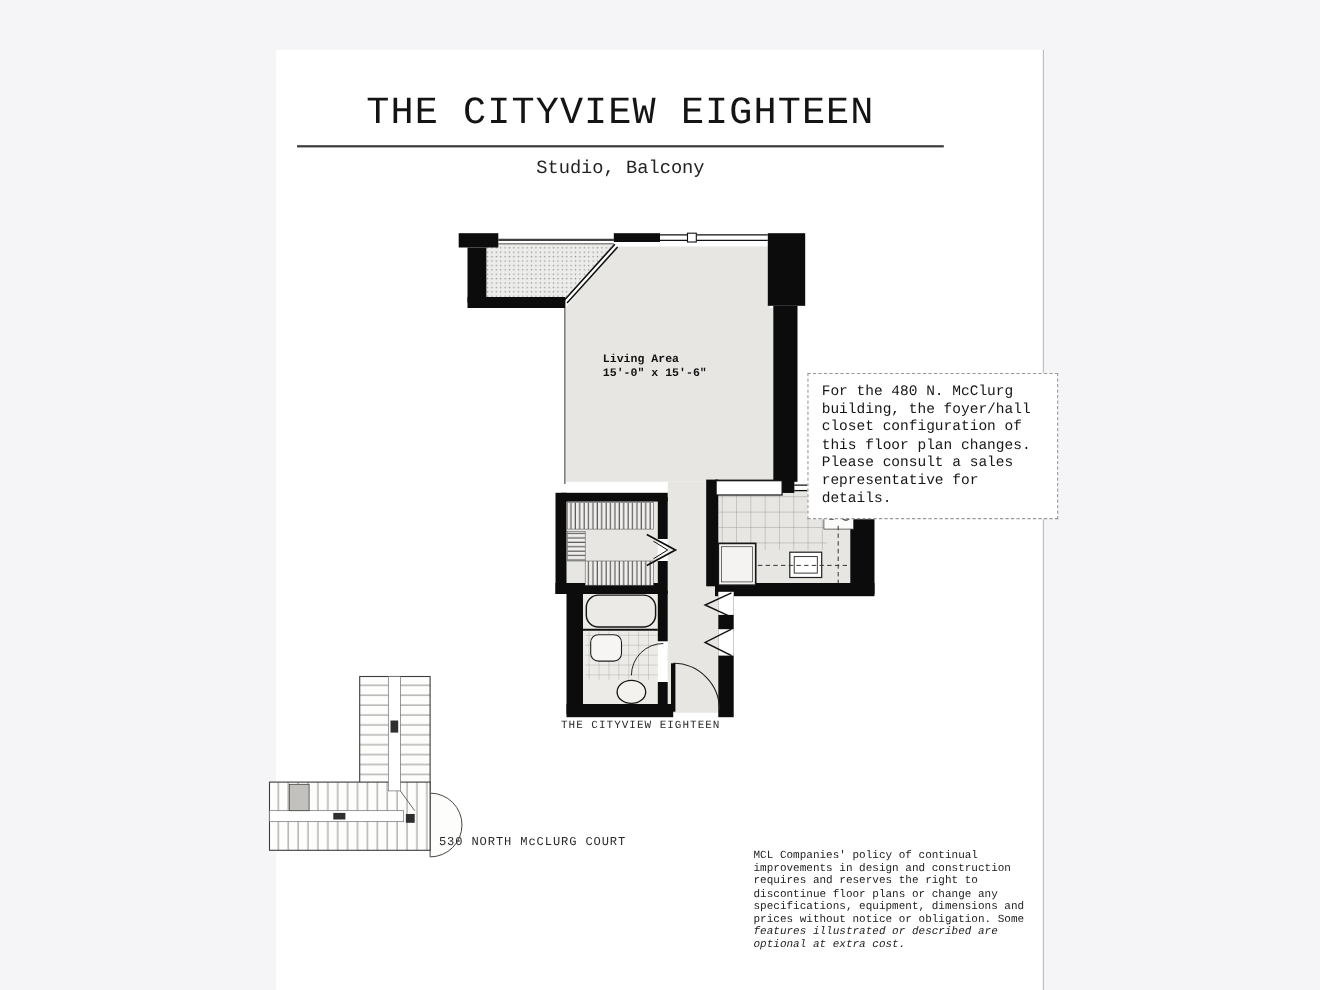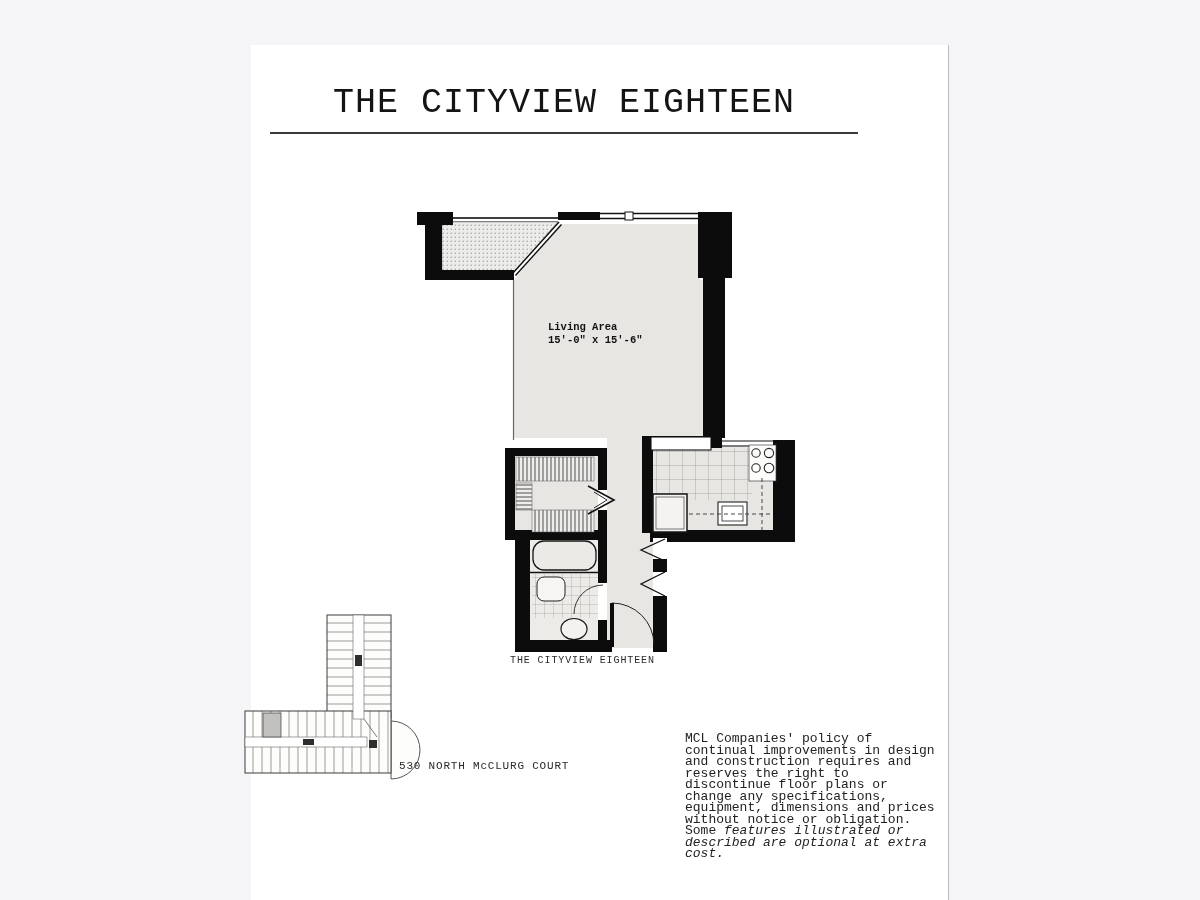--- a/index.html
+++ b/index.html
@@ -12,34 +12,35 @@
   .title{font-size:35px;letter-spacing:1px;font-weight:400;color:#141414;}
   .rule{left:270px;top:87px;width:588px;height:2px;background:#3a3a3a;}
   .subtitle{left:270px;top:99px;width:588px;text-align:center;font-size:17px;color:#222;}
   .room-label{left:548px;top:276px;width:124px;
               font-size:10.5px;font-weight:bold;line-height:13px;color:#111;}
   .note-box{left:734px;top:294px;width:204px;border:1px dashed #9a9a9a;
             background:#fff;padding:8px 10px 10px 12px;font-size:13.2px;
             line-height:16.2px;color:#161616;}
   .plan-caption{left:510px;top:610px;font-size:10px;letter-spacing:.9px;color:#2a2a2a;}
   .site-caption{left:399px;top:715px;font-size:11px;letter-spacing:.8px;color:#2a2a2a;}
-  .disclaimer{left:685px;top:688px;width:254px;font-size:13px;line-height:11.5px;color:#222;}
+  .disclaimer{left:685px;top:728px;width:254px;font-size:10px;line-height:11.5px;color:#222;}
   .disclaimer .it{font-style:italic;}
   svg{display:block;}
 </style>
 </head>
 <body>
 
 <div id="root">
   <div class="paper abs"></div>
 
   <div class="abs title-wrap">
     <span class="title">THE CITYVIEW EIGHTEEN</span>
   </div>
   <div class="abs rule"></div>
+  <div class="abs subtitle">Studio, Balcony</div>
 
   <svg class="abs" style="left:410px;top:155px;" width="390" height="460" viewBox="0 0 390 460">
     <defs>
       <pattern id="dots" width="4" height="4" patternUnits="userSpaceOnUse">
         <rect width="4" height="4" fill="#ececea"></rect>
         <circle cx="1.2" cy="1.2" r="0.7" fill="#9a9a96"></circle>
       </pattern>
       <pattern id="vstripes" width="4" height="8" patternUnits="userSpaceOnUse">
         <rect width="4" height="8" fill="#efeeec"></rect>
         <line x1="1" y1="0" x2="1" y2="8" stroke="#3c3c3c" stroke-width="0.9"></line>
@@ -165,20 +166,23 @@
       <path d="M 202,403 A 42,42 0 0 1 244,445" fill="none" stroke="#222" stroke-width="1"></path>
       <line x1="202" y1="403" x2="202" y2="447" stroke="#0c0c0c" stroke-width="4"></line>
     </g>
   </svg>
 
   <div class="abs room-label">
     <div>Living Area</div>
     <div>15'-0" x 15'-6"</div>
   </div>
 
+  <div class="abs note-box">
+    <span>For the 480 N. McClurg building, the foyer/hall closet configuration of this floor plan changes. Please consult a sales representative for details.</span>
+  </div>
 
   <div class="abs plan-caption">THE CITYVIEW EIGHTEEN</div>
 
   <svg class="abs" style="left:243px;top:568px;" width="192" height="168" viewBox="0 0 192 168">
     <defs>
       <pattern id="rowsH" width="10" height="9" patternUnits="userSpaceOnUse">
         <rect width="10" height="9" fill="#fdfdfc"></rect>
         <line x1="0" y1="1" x2="10" y2="1" stroke="#6e6e6a" stroke-width="0.7"></line>
       </pattern>
       <pattern id="colsV" width="9" height="10" patternUnits="userSpaceOnUse">

